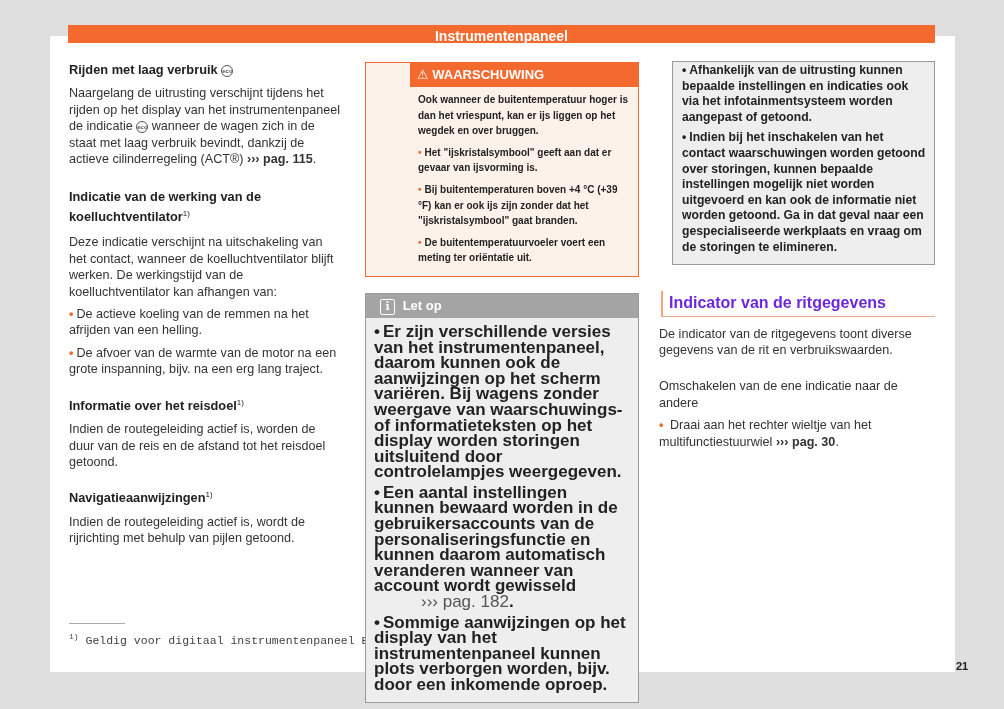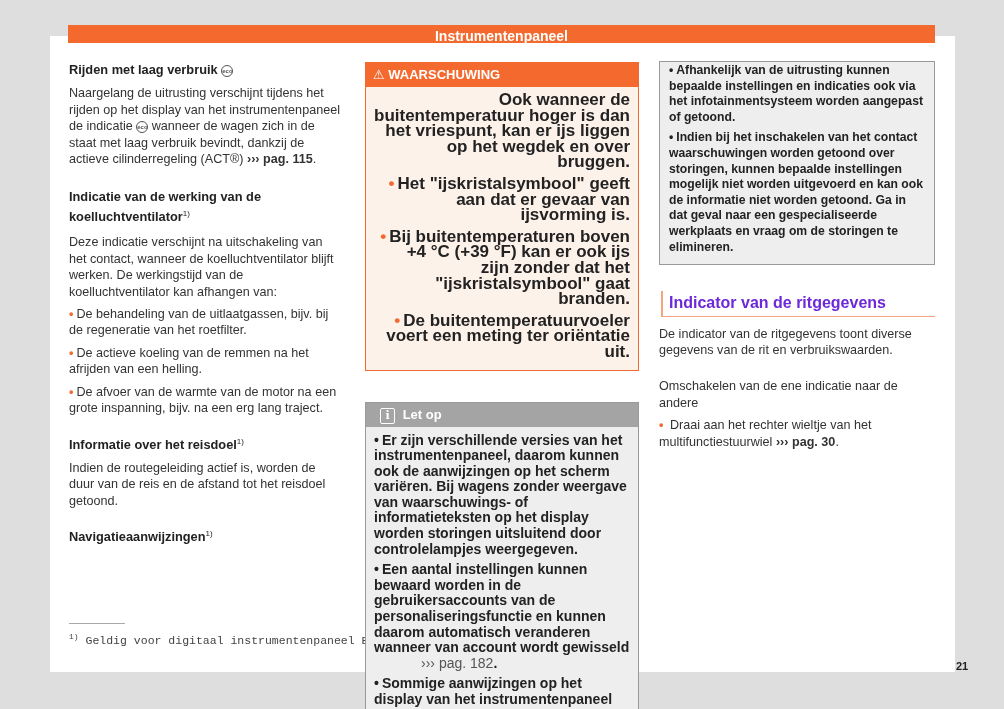--- a/index.html
+++ b/index.html
@@ -25,33 +25,33 @@
   .bullet { margin:0 0 6px 0; }
   .dot { color:#f46a2e; font-weight:bold; margin-right:3px; }
   .dot-dark { color:#222; margin-right:3px; }
   .ref { font-weight:bold; color:#333; }
   .eco { display:inline-block; width:10px; height:10px; border:1px solid #555; border-radius:50%;
     font-size:6px; line-height:10px; text-align:center; vertical-align:middle; color:#555; font-weight:bold; }
   .footnote-rule { position:absolute; left:69px; top:623px; width:56px; border-top:1px solid #aaa; }
   .footnote { position:absolute; left:69px; top:634px; font-size:11.5px; color:#444;font-family:Liberation Mono, monospace; }
   .page-num { position:absolute; left:956px; top:660px; font-size:11px; font-weight:bold; color:#222; }
 
-  .warn-box { border:1px solid #f46a2e; background:#fdf2ea; margin-bottom:31px; }
+  .warn-box { border:1px solid #f46a2e; background:#fdf2ea; margin-bottom:16px;padding-left:44px; }
   .warn-head { background:#f46a2e; color:#fff; font-weight:bold; font-size:13px; height:24px; line-height:24px; padding-left:7px; }
-  .warn-body { padding:5px 8px 4px 8px; color:#222; font-weight:bold; font-size:17px; line-height:15.6px;text-align:right; }
+  .warn-body { padding:5px 8px 4px 8px; color:#222; font-weight:bold; font-size:10px; line-height:15.6px; }
   .warn-body p, .warn-body .bullet { margin-bottom:6px; }
   .note-box { border:1px solid #9a9a9a; background:#eeeeee; }
   .note-head { background:#a4a4a4; color:#fff; font-weight:bold; font-size:13px; height:24px; line-height:24px; padding-left:14px; }
-  .note-body { padding:6px 8px 4px 8px; color:#222; font-weight:bold; font-size:14px; line-height:15.6px; }
+  .note-body { padding:6px 8px 4px 8px; color:#222; font-weight:bold; font-size:17px; line-height:15.6px; }
   .note-body .bullet { margin-bottom:5px; }
   .note-body .ref { color:#555; font-weight:normal;margin-left:47px; }
   .info-icon { display:inline-block; width:13px; height:14px; border:1.5px solid #fff; border-radius:2px;
     text-align:center; line-height:14px; font-size:11px; font-family:"DejaVu Serif", serif; margin-right:4px; }
   .note-box-top { border:1px solid #9a9a9a; background:#eeeeee; padding:1px 8px 4px 9px;
-    font-weight:bold; font-size:12.2px; line-height:15.6px; color:#222; margin-top:-1px; }
+    font-weight:bold; font-size:12.2px; line-height:15.6px; color:#222; margin-top:-1px;margin-left:13px; }
   .note-box-top .bullet { margin-bottom:5px; }
   .h2 { font-size:16px; font-weight:bold; color:#6d28d9; border-left:2px solid #f4a57f;
     border-bottom:1px solid #f4a57f; padding:4px 0 4px 6px; margin:26px 0 9px 2px; }
 </style>
 </head>
 <body>
 
 <div class="page"></div>
 <div class="header-bar">Instrumentenpaneel</div>
 
@@ -64,32 +64,32 @@
     <span>Naargelang de uitrusting verschijnt tijdens het rijden op het display van het instrumentenpaneel de indicatie</span>
     <span class="eco">eco</span>
     <span>wanneer de wagen zich in de staat met laag verbruik bevindt, dankzij de actieve cilinderregeling (ACT®)</span>
     <span class="ref">››› pag. 115</span><span>.</span>
   </p>
   <div class="gap"></div>
   <div class="sec-title" style="line-height:20px">
     <span>Indicatie van de werking van de koelluchtventilator</span><sup>1)</sup>
   </div>
   <p>Deze indicatie verschijnt na uitschakeling van het contact, wanneer de koelluchtventilator blijft werken. De werkingstijd van de koelluchtventilator kan afhangen van:</p>
-  <div class="bullet"><span class="dot">•</span><span>De behandeling van de uitlaatgassen, bijv. bij de regeneratie van het roetfilter.</span></div>
   <div class="bullet"><span class="dot">•</span><span>De actieve koeling van de remmen na het afrijden van een helling.</span></div>
   <div class="bullet"><span class="dot">•</span><span>De afvoer van de warmte van de motor na een grote inspanning, bijv. na een erg lang traject.</span></div>
   <div class="gap"></div>
   <div class="sec-title">
     <span>Informatie over het reisdoel</span><sup>1)</sup>
   </div>
   <p>Indien de routegeleiding actief is, worden de duur van de reis en de afstand tot het reisdoel getoond.</p>
   <div class="gap"></div>
   <div class="sec-title">
     <span>Navigatieaanwijzingen</span><sup>1)</sup>
   </div>
+  <p>Indien de routegeleiding actief is, wordt de rijrichting met behulp van pijlen getoond.</p>
 </div>
 
 <div class="footnote-rule"></div>
 <div class="footnote">
   <span class="sup">1)</span>
   <span>Geldig voor digitaal instrumentenpaneel Basic.</span>
 </div>
 
 <div class="col col2">
   <div class="warn-box">

